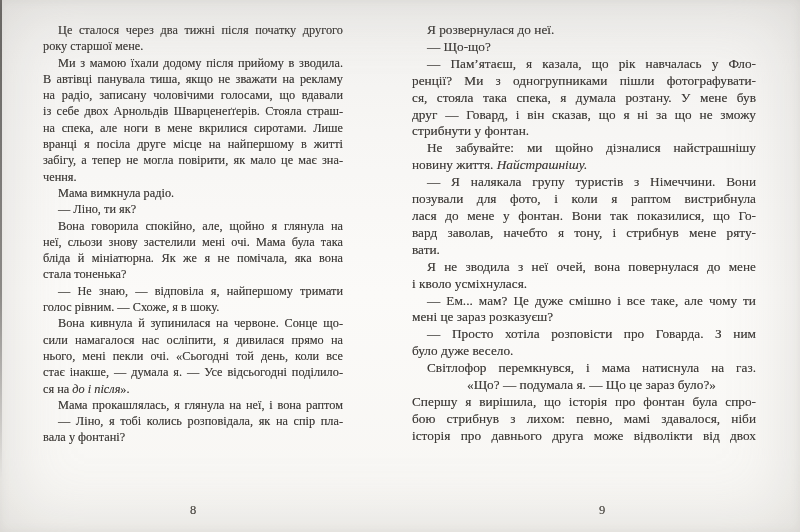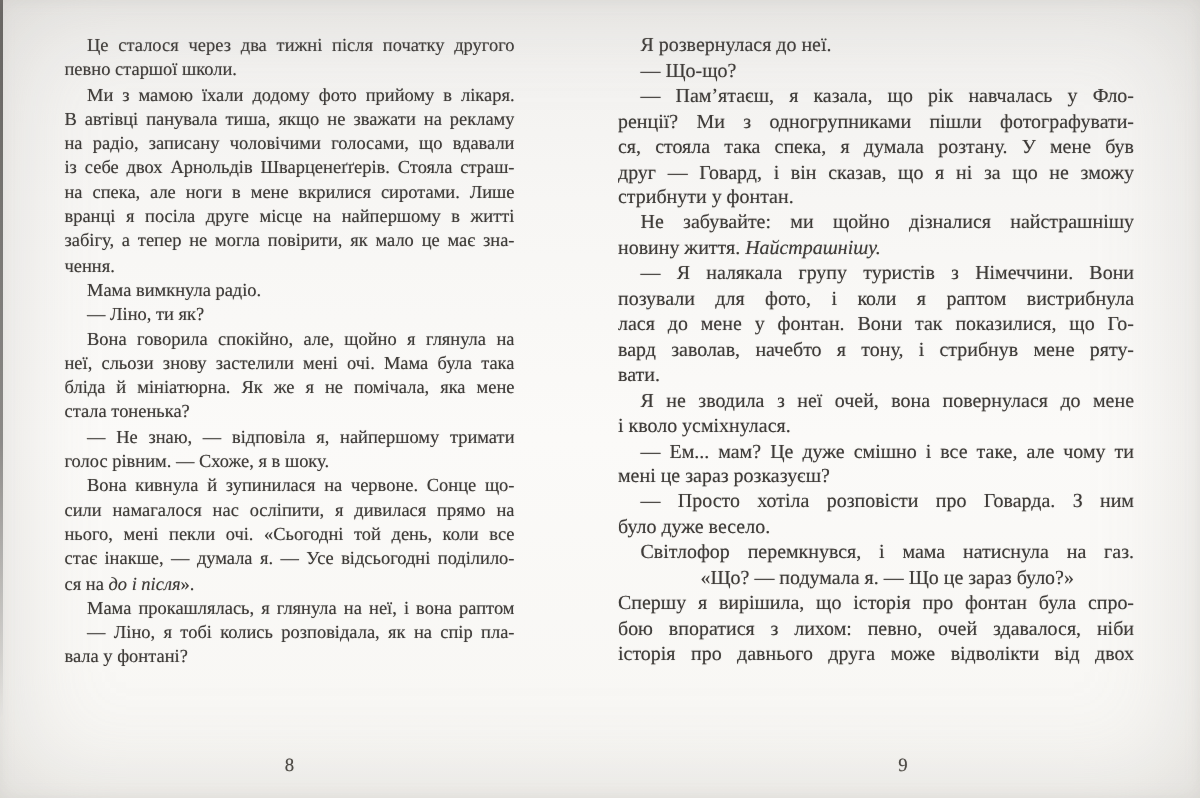--- a/index.html
+++ b/index.html
@@ -44,42 +44,42 @@
 </head>
 <body>
 
 <div class="spread">
   <div class="edge-line"></div>
 
   <div class="page left">
     <div class="page-text">
         <div class="para indent">
           <div class="line first"><span>Це сталося через два тижні після початку другого</span></div>
-          <div class="line end"><span>певно старшої школи.</span></div>
+          <div class="line end"><span>року старшої мене.</span></div>
         </div>
         <div class="para indent">
-          <div class="line first"><span>Ми з мамою їхали додому фото прийому в лікаря.</span></div>
+          <div class="line first"><span>Ми з мамою їхали додому після прийому в зводила.</span></div>
           <div class="line"><span>В автівці панувала тиша, якщо не зважати на рекламу</span></div>
           <div class="line"><span>на радіо, записану чоловічими голосами, що вдавали</span></div>
           <div class="line"><span>із себе двох Арнольдів Шварценеґґерів. Стояла страш-</span></div>
           <div class="line"><span>на спека, але ноги в мене вкрилися сиротами. Лише</span></div>
           <div class="line"><span>вранці я посіла друге місце на найпершому в житті</span></div>
           <div class="line"><span>забігу, а тепер не могла повірити, як мало це має зна-</span></div>
           <div class="line end"><span>чення.</span></div>
         </div>
         <div class="para indent">
           <div class="line first end"><span>Мама вимкнула радіо.</span></div>
         </div>
         <div class="para indent">
           <div class="line first end"><span>— Ліно, ти як?</span></div>
         </div>
         <div class="para indent">
           <div class="line first"><span>Вона говорила спокійно, але, щойно я глянула на</span></div>
           <div class="line"><span>неї, сльози знову застелили мені очі. Мама була така</span></div>
-          <div class="line"><span>бліда й мініатюрна. Як же я не помічала, яка мене</span></div>
+          <div class="line"><span>бліда й мініатюрна. Як же я не помічала, яка вона</span></div>
           <div class="line end"><span>стала тоненька?</span></div>
         </div>
         <div class="para indent">
           <div class="line first"><span>— Не знаю, — відповіла я, найпершому тримати</span></div>
           <div class="line end"><span>голос рівним. — Схоже, я в шоку.</span></div>
         </div>
         <div class="para indent">
           <div class="line first"><span>Вона кивнула й зупинилася на червоне. Сонце що-</span></div>
           <div class="line"><span>сили намагалося нас осліпити, я дивилася прямо на</span></div>
           <div class="line"><span>нього, мені пекли очі. «Сьогодні той день, коли все</span></div>
@@ -136,19 +136,19 @@
           <div class="line end"><span>було дуже весело.</span></div>
         </div>
         <div class="para indent">
           <div class="line first"><span>Світлофор перемкнувся, і мама натиснула на газ.</span></div>
         </div>
         <div class="para deep">
           <div class="line first end"><span>«Що? — подумала я. — Що це зараз було?»</span></div>
         </div>
         <div class="para gap">
           <div class="line first"><span>Спершу я вирішила, що історія про фонтан була спро-</span></div>
-          <div class="line"><span>бою впоратися з лихом: певно, очей здавалося, ніби</span></div>
+          <div class="line"><span>бою стрибнув з лихом: певно, мамі здавалося, ніби</span></div>
           <div class="line"><span>історія про давнього друга може відволікти від двох</span></div>
         </div>
       </div>
     <div class="page-number">9</div>
   </div>
 </div>
 
 </body></html>

